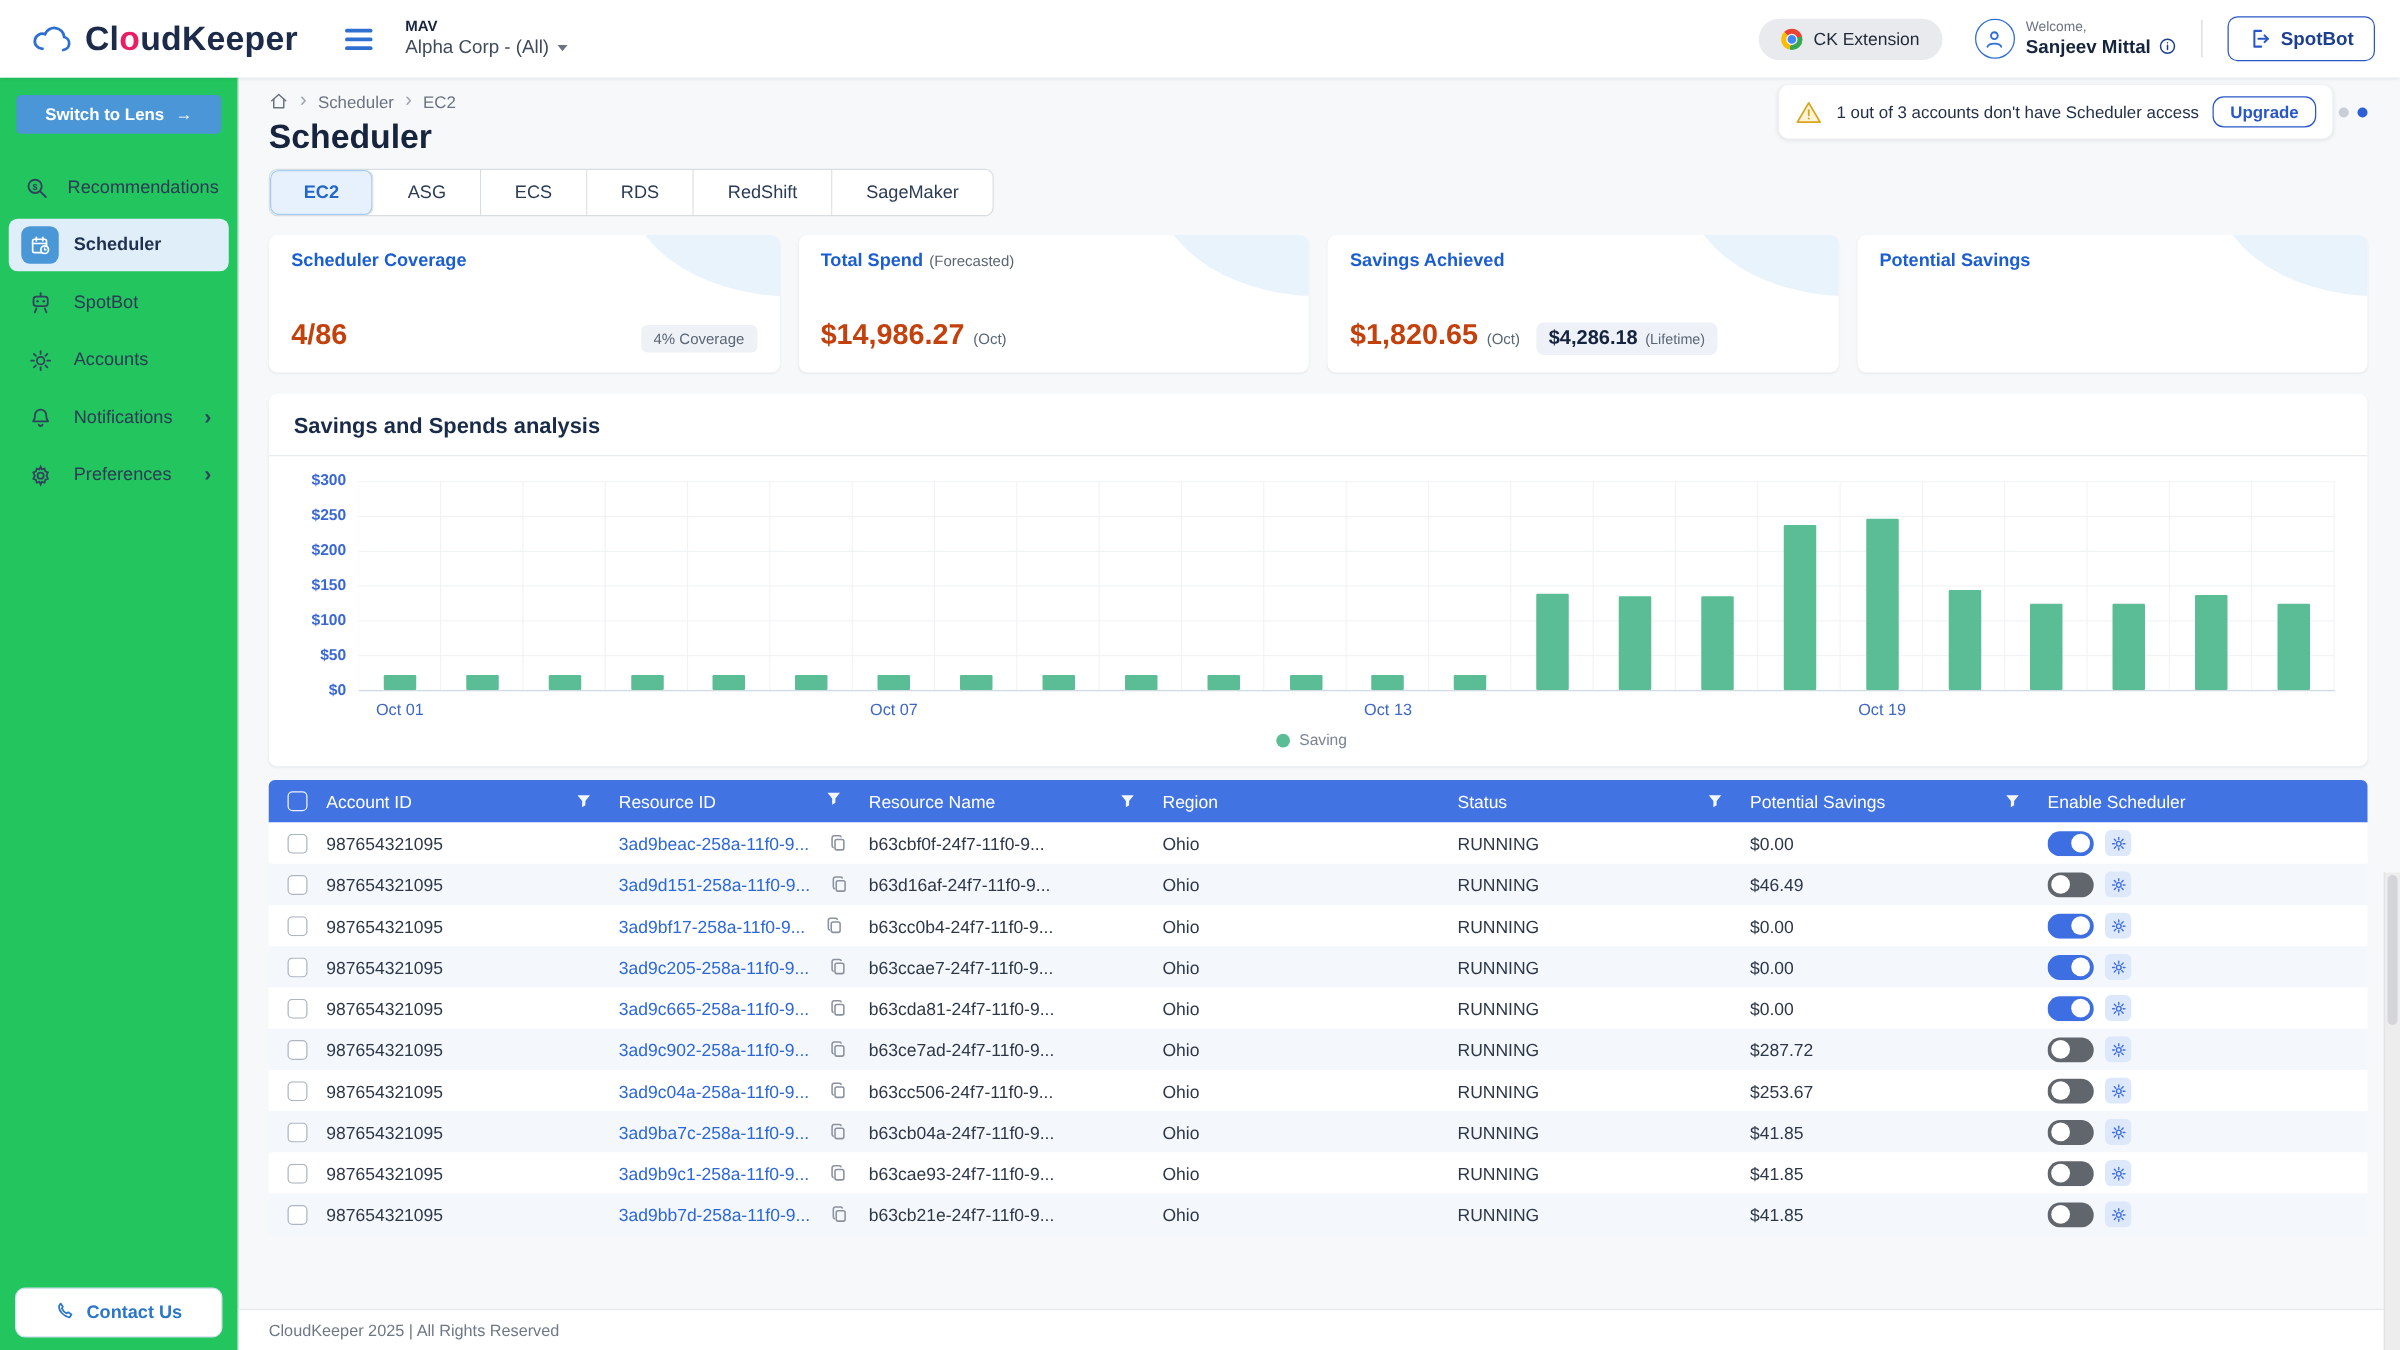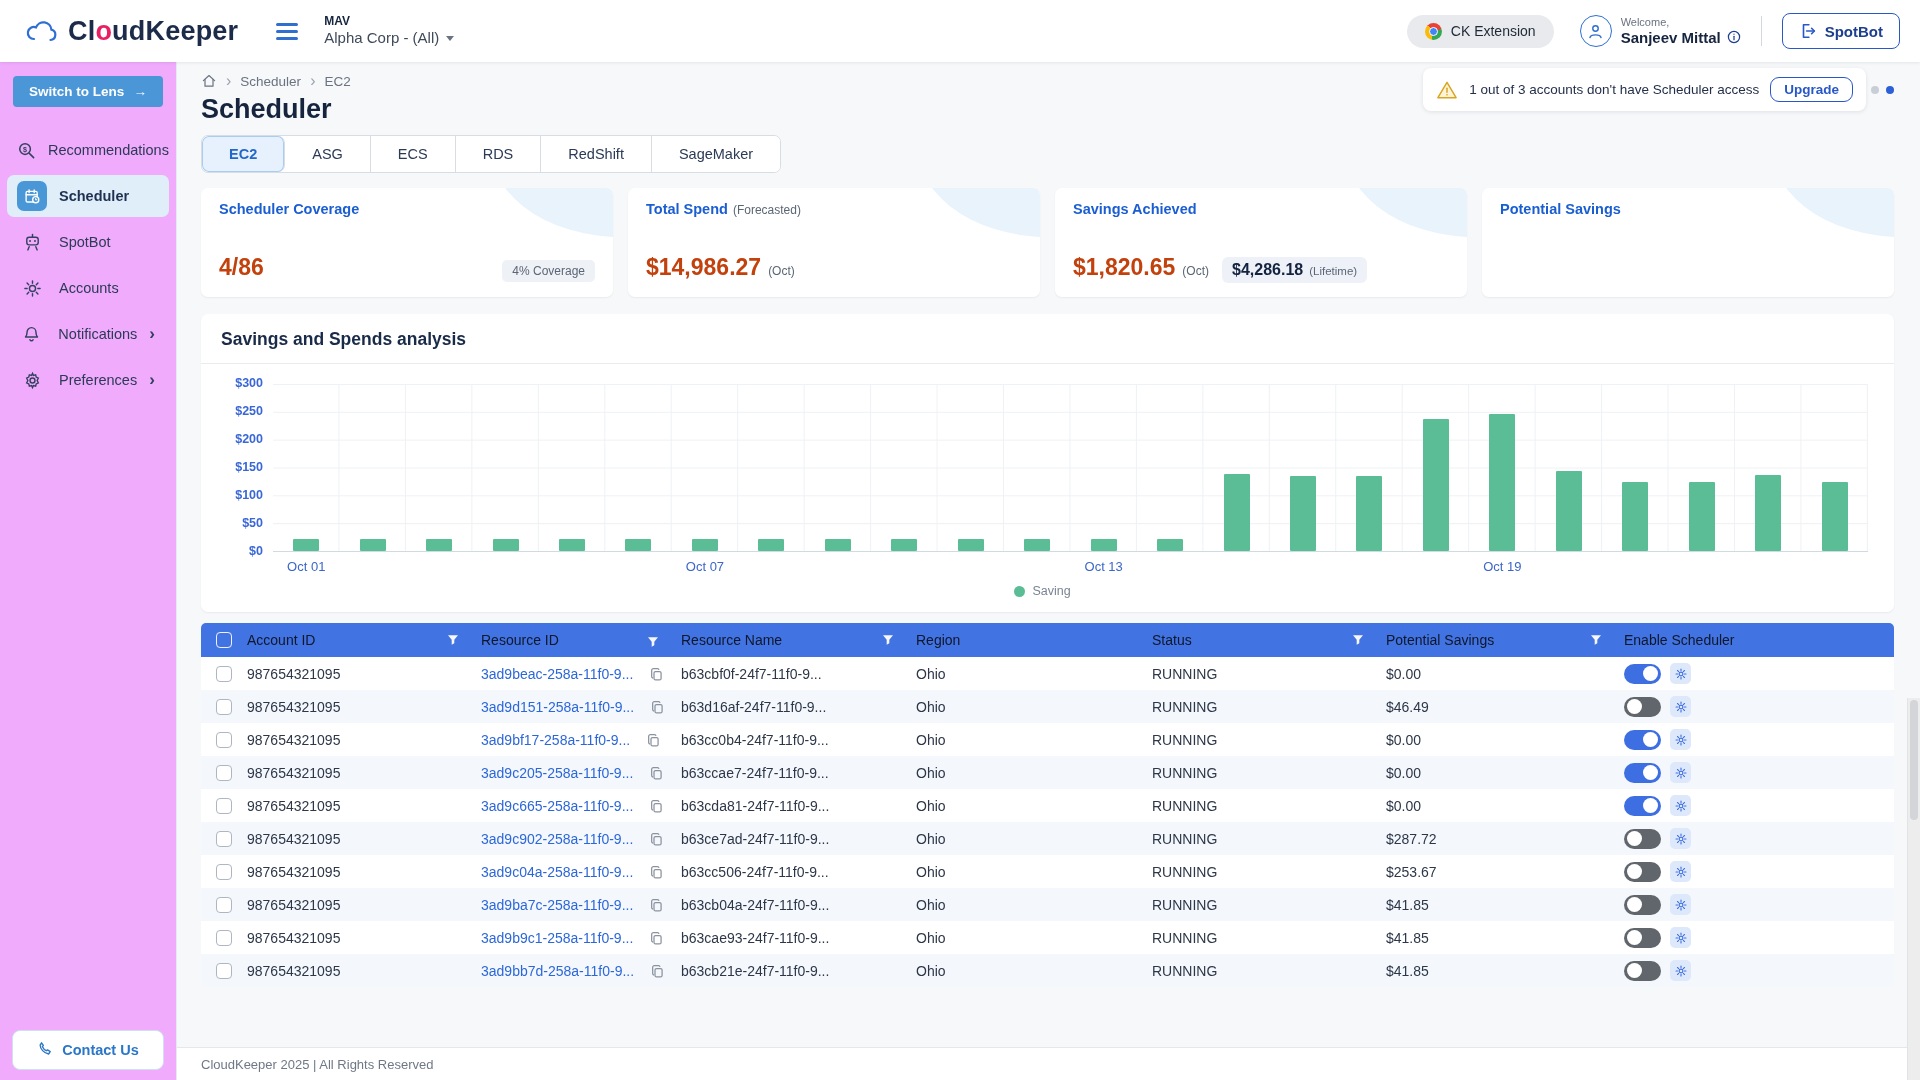--- a/index.html
+++ b/index.html
@@ -27,21 +27,21 @@
   .welcome-texts { line-height:1.15; }
   .welcome-small { font-size:11px; color:#6b7280; }
   .welcome-name { font-size:15px; font-weight:700; color:#16243e; display:flex; align-items:center; gap:6px; }
   .vdiv { width:1px; height:30px; background:#d4d8de; margin:0 20px; }
   .logout-btn { border:1.6px solid #2857c8; border-radius:8px; background:#fff; padding:8px 16px; display:flex; align-items:center; gap:8px; font-size:15px; font-weight:700; color:#1d3f8f; cursor:pointer; }
 
   
   .app-body { flex:1; display:flex; min-height:0; }
 
   
-  .sidebar { width:177px; background:#f0abfc; border-right:1px solid #e7eaee; position:relative; flex:0 0 auto; padding-top:14px; }
+  .sidebar { width:191px; background:#22c55e; border-right:1px solid #e7eaee; position:relative; flex:0 0 auto; padding-top:14px; }
   .switch-lens { margin:0 13px 22px 13px; height:31px; width:calc(100% - 26px); background:#4a96d6; color:#fff; border:none; border-radius:4px; font-size:13.5px; font-weight:700; display:flex; align-items:center; justify-content:center; gap:9px; cursor:pointer; font-family:inherit; }
   .nav-item { display:flex; align-items:center; gap:12px; height:42px; margin:4px 7px; padding:0 8px 0 10px; border-radius:7px; font-size:14.5px; color:#2b3a55; cursor:pointer; position:relative; }
   .nav-item .icon-tile { width:30px; height:30px; border-radius:7px; display:flex; align-items:center; justify-content:center; color:#33415e; }
   .nav-item.active { background:#dfeef9; font-weight:700; color:#1f3least; }
   .nav-item.active { color:#1f3050; }
   .nav-item.active .icon-tile { background:#4a97d8; color:#fff; }
   .nav-chevron { margin-left:auto; color:#33415e; font-size:17px; font-weight:700; padding-right:6px; }
   .contact-us { position:absolute; left:12px; right:12px; bottom:10px; height:40px; border:1px solid #cfe0f0; border-radius:8px; background:#fff; color:#2a77c9; font-size:14.5px; font-weight:700; display:flex; align-items:center; justify-content:center; gap:9px; cursor:pointer; font-family:inherit; }
 
   
@@ -105,28 +105,28 @@
   .resources-row { display:flex; align-items:center; margin-top:16px; }
   .resources-title { font-size:17.5px; font-weight:700; color:#1a2b49; }
   .resources-actions { margin-left:auto; display:flex; align-items:center; gap:12px; }
   .actions-btn { background:#e9edf2; border:none; border-radius:6px; padding:8px 15px; font-size:13.5px; color:#8a94a3; display:flex; align-items:center; gap:8px; cursor:pointer; font-family:inherit; }
   .search-box { width:205px; height:35px; border:1px solid #d5dae1; border-radius:6px; background:#fff; display:flex; align-items:center; padding:0 10px; gap:8px; }
   .search-box input { border:none; outline:none; flex:1; font-size:13.5px; color:#374151; font-family:inherit; min-width:0; }
   .search-box input::placeholder { color:#9aa3b0; }
 
   
   .table { margin-top:11px; }
-  .thead { display:flex; align-items:center; background:#4273e2; color:#0f172a; height:34px; border-radius:5px 5px 0 0; font-size:14px; font-weight:500; }
+  .thead { display:flex; align-items:center; background:#4273e2; color:#ffffff; height:34px; border-radius:5px 5px 0 0; font-size:14px; font-weight:500; }
   .hcell { display:flex; align-items:center; justify-content:space-between; padding-right:22px; }
   .trow { display:flex; align-items:center; height:33px; background:#fff; font-size:14px; color:#2d3748; }
   .trow.alt { background:#f4f8fd; }
   .cell { overflow:hidden; white-space:nowrap; }
   .col-cb { width:46px; display:flex; justify-content:center; padding-right:0; flex:0 0 auto; }
   .col-account { width:234px; flex:0 0 auto; }
-  .col-rid { width:200px; flex:0 0 auto; display:flex; align-items:flex-end; gap:16px; }
+  .col-rid { width:200px; flex:0 0 auto; display:flex; align-items:flex-start; gap:16px; }
   .col-rname { width:235px; flex:0 0 auto; }
   .col-region { width:236px; flex:0 0 auto; }
   .col-status { width:234px; flex:0 0 auto; }
   .col-psav { width:238px; flex:0 0 auto; }
   .col-enable { flex:1; display:flex; align-items:center; }
   .cb { width:16px; height:16px; border:1.5px solid #aeb6c2; border-radius:4px; background:#fff; display:inline-block; cursor:pointer; }
   .thead .cb { border-color:rgba(255,255,255,.9); background:transparent; }
   .rid-link { color:#2c67d9; cursor:pointer; text-decoration:none; }
   .copy-icon { color:#8b929e; cursor:pointer; display:inline-flex; flex:0 0 auto; }
   .toggle { width:37px; height:20px; border-radius:10px; position:relative; display:inline-block; background:#61666d; cursor:pointer; flex:0 0 auto; }

